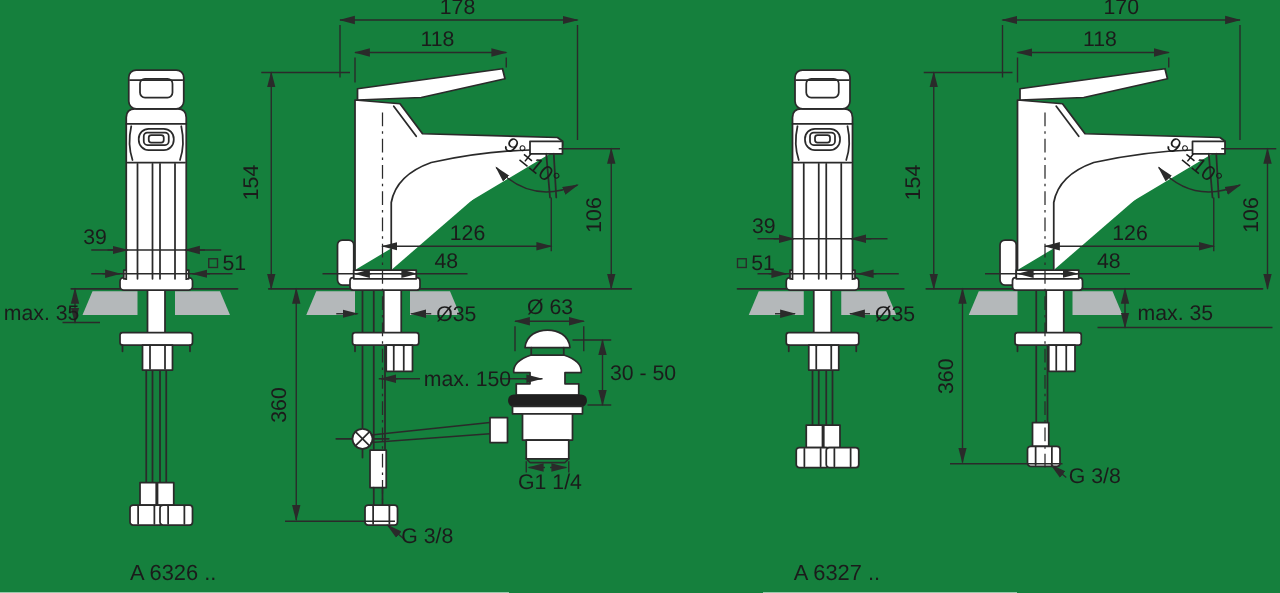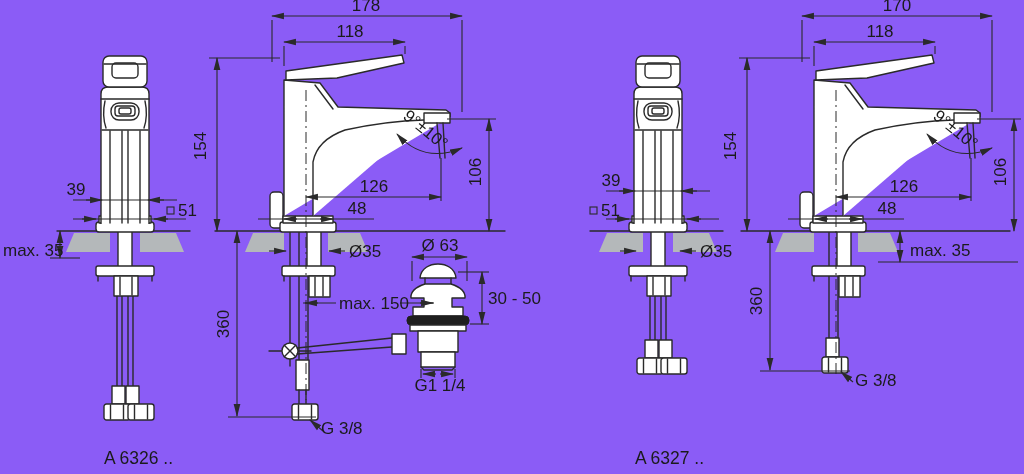--- a/index.html
+++ b/index.html
@@ -1,16 +1,16 @@
 <!DOCTYPE html>
 <html><head>
 <meta charset="utf-8">
 <style>
   html,body{margin:0;padding:0;background:#ffffff}
-  #stage{width:1024px;height:474px;background:#8b5cf6;position:relative;overflow:hidden}
+  #stage{width:1024px;height:474px;background:#15803d;position:relative;overflow:hidden}
   svg{display:block}
   .o{fill:none;stroke:#2a2a2a;stroke-width:1.4;stroke-linejoin:round;stroke-linecap:round}
   .w{fill:#ffffff;stroke:#2a2a2a;stroke-width:1.4;stroke-linejoin:round}
   .d{fill:none;stroke:#2a2a2a;stroke-width:1.1}
   .cl{fill:none;stroke:#2a2a2a;stroke-width:1;stroke-dasharray:11 4 2 4}
   .gy{fill:#b4b8ba;stroke:none}
   .seal{fill:#1f1f1f;stroke:#1f1f1f}
   text{font-family:"Liberation Sans", sans-serif;font-size:17px;fill:#1b1b1b}
   .mid{text-anchor:middle}
   .code{font-size:17.5px}

